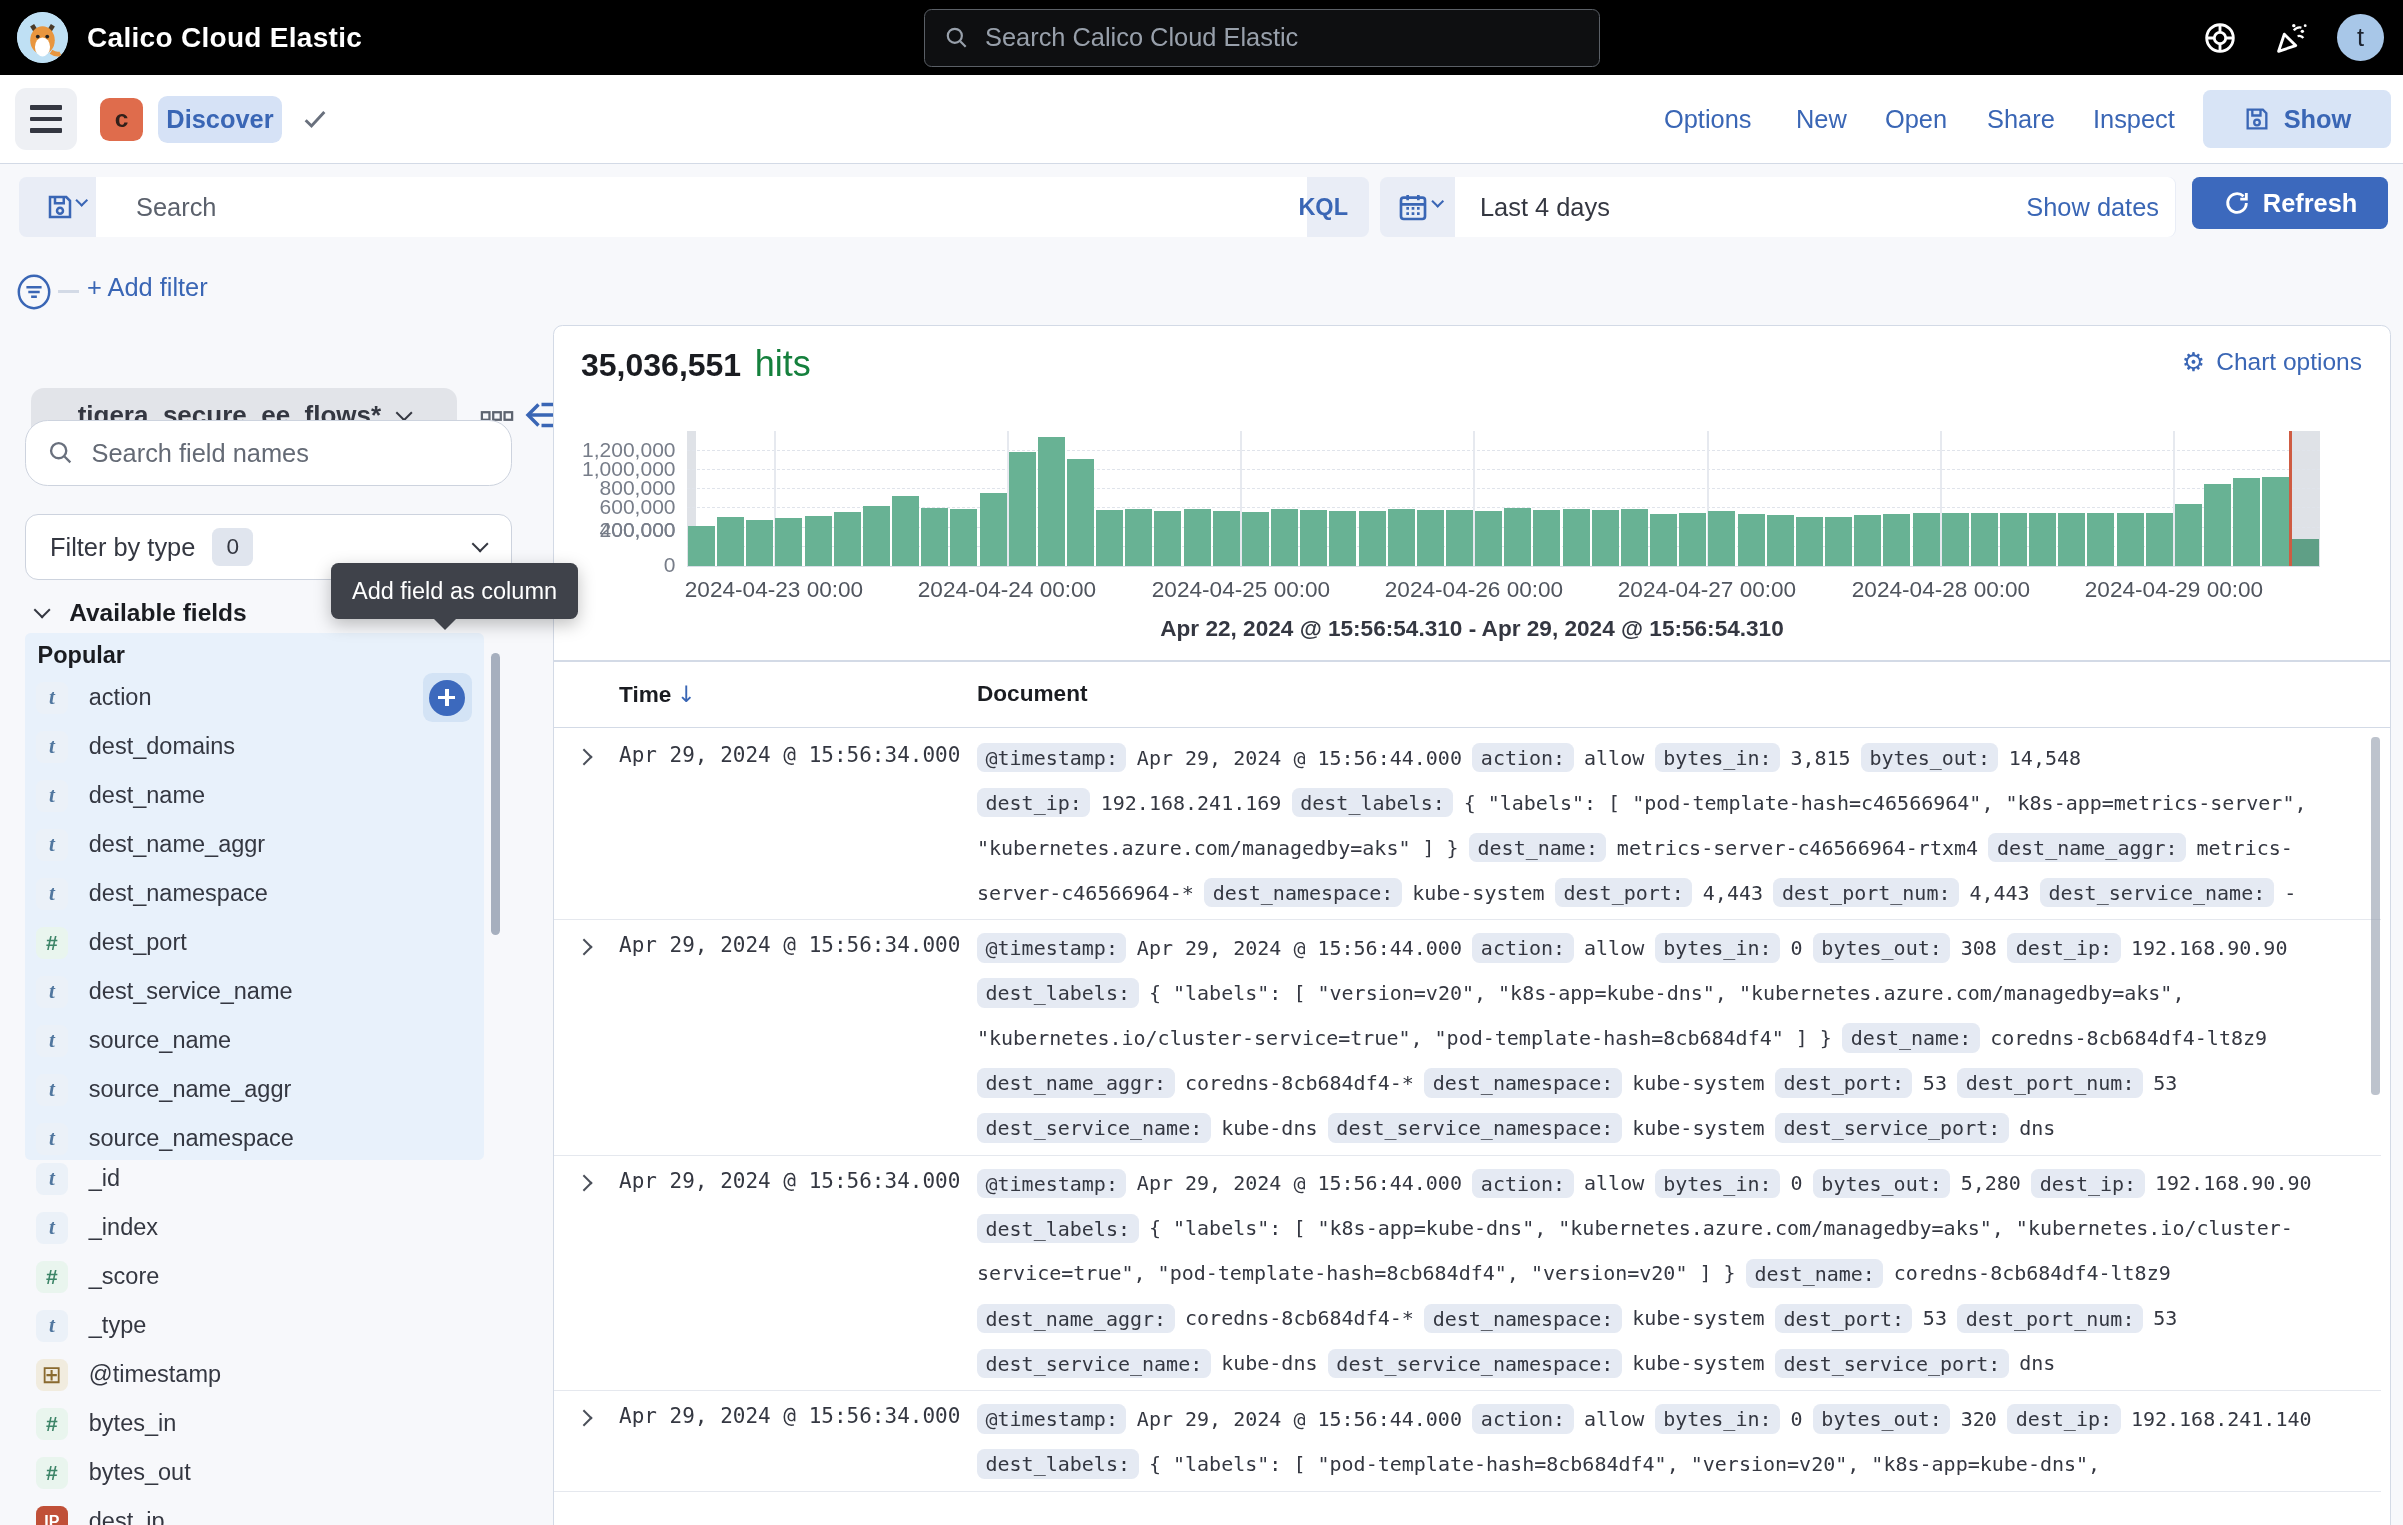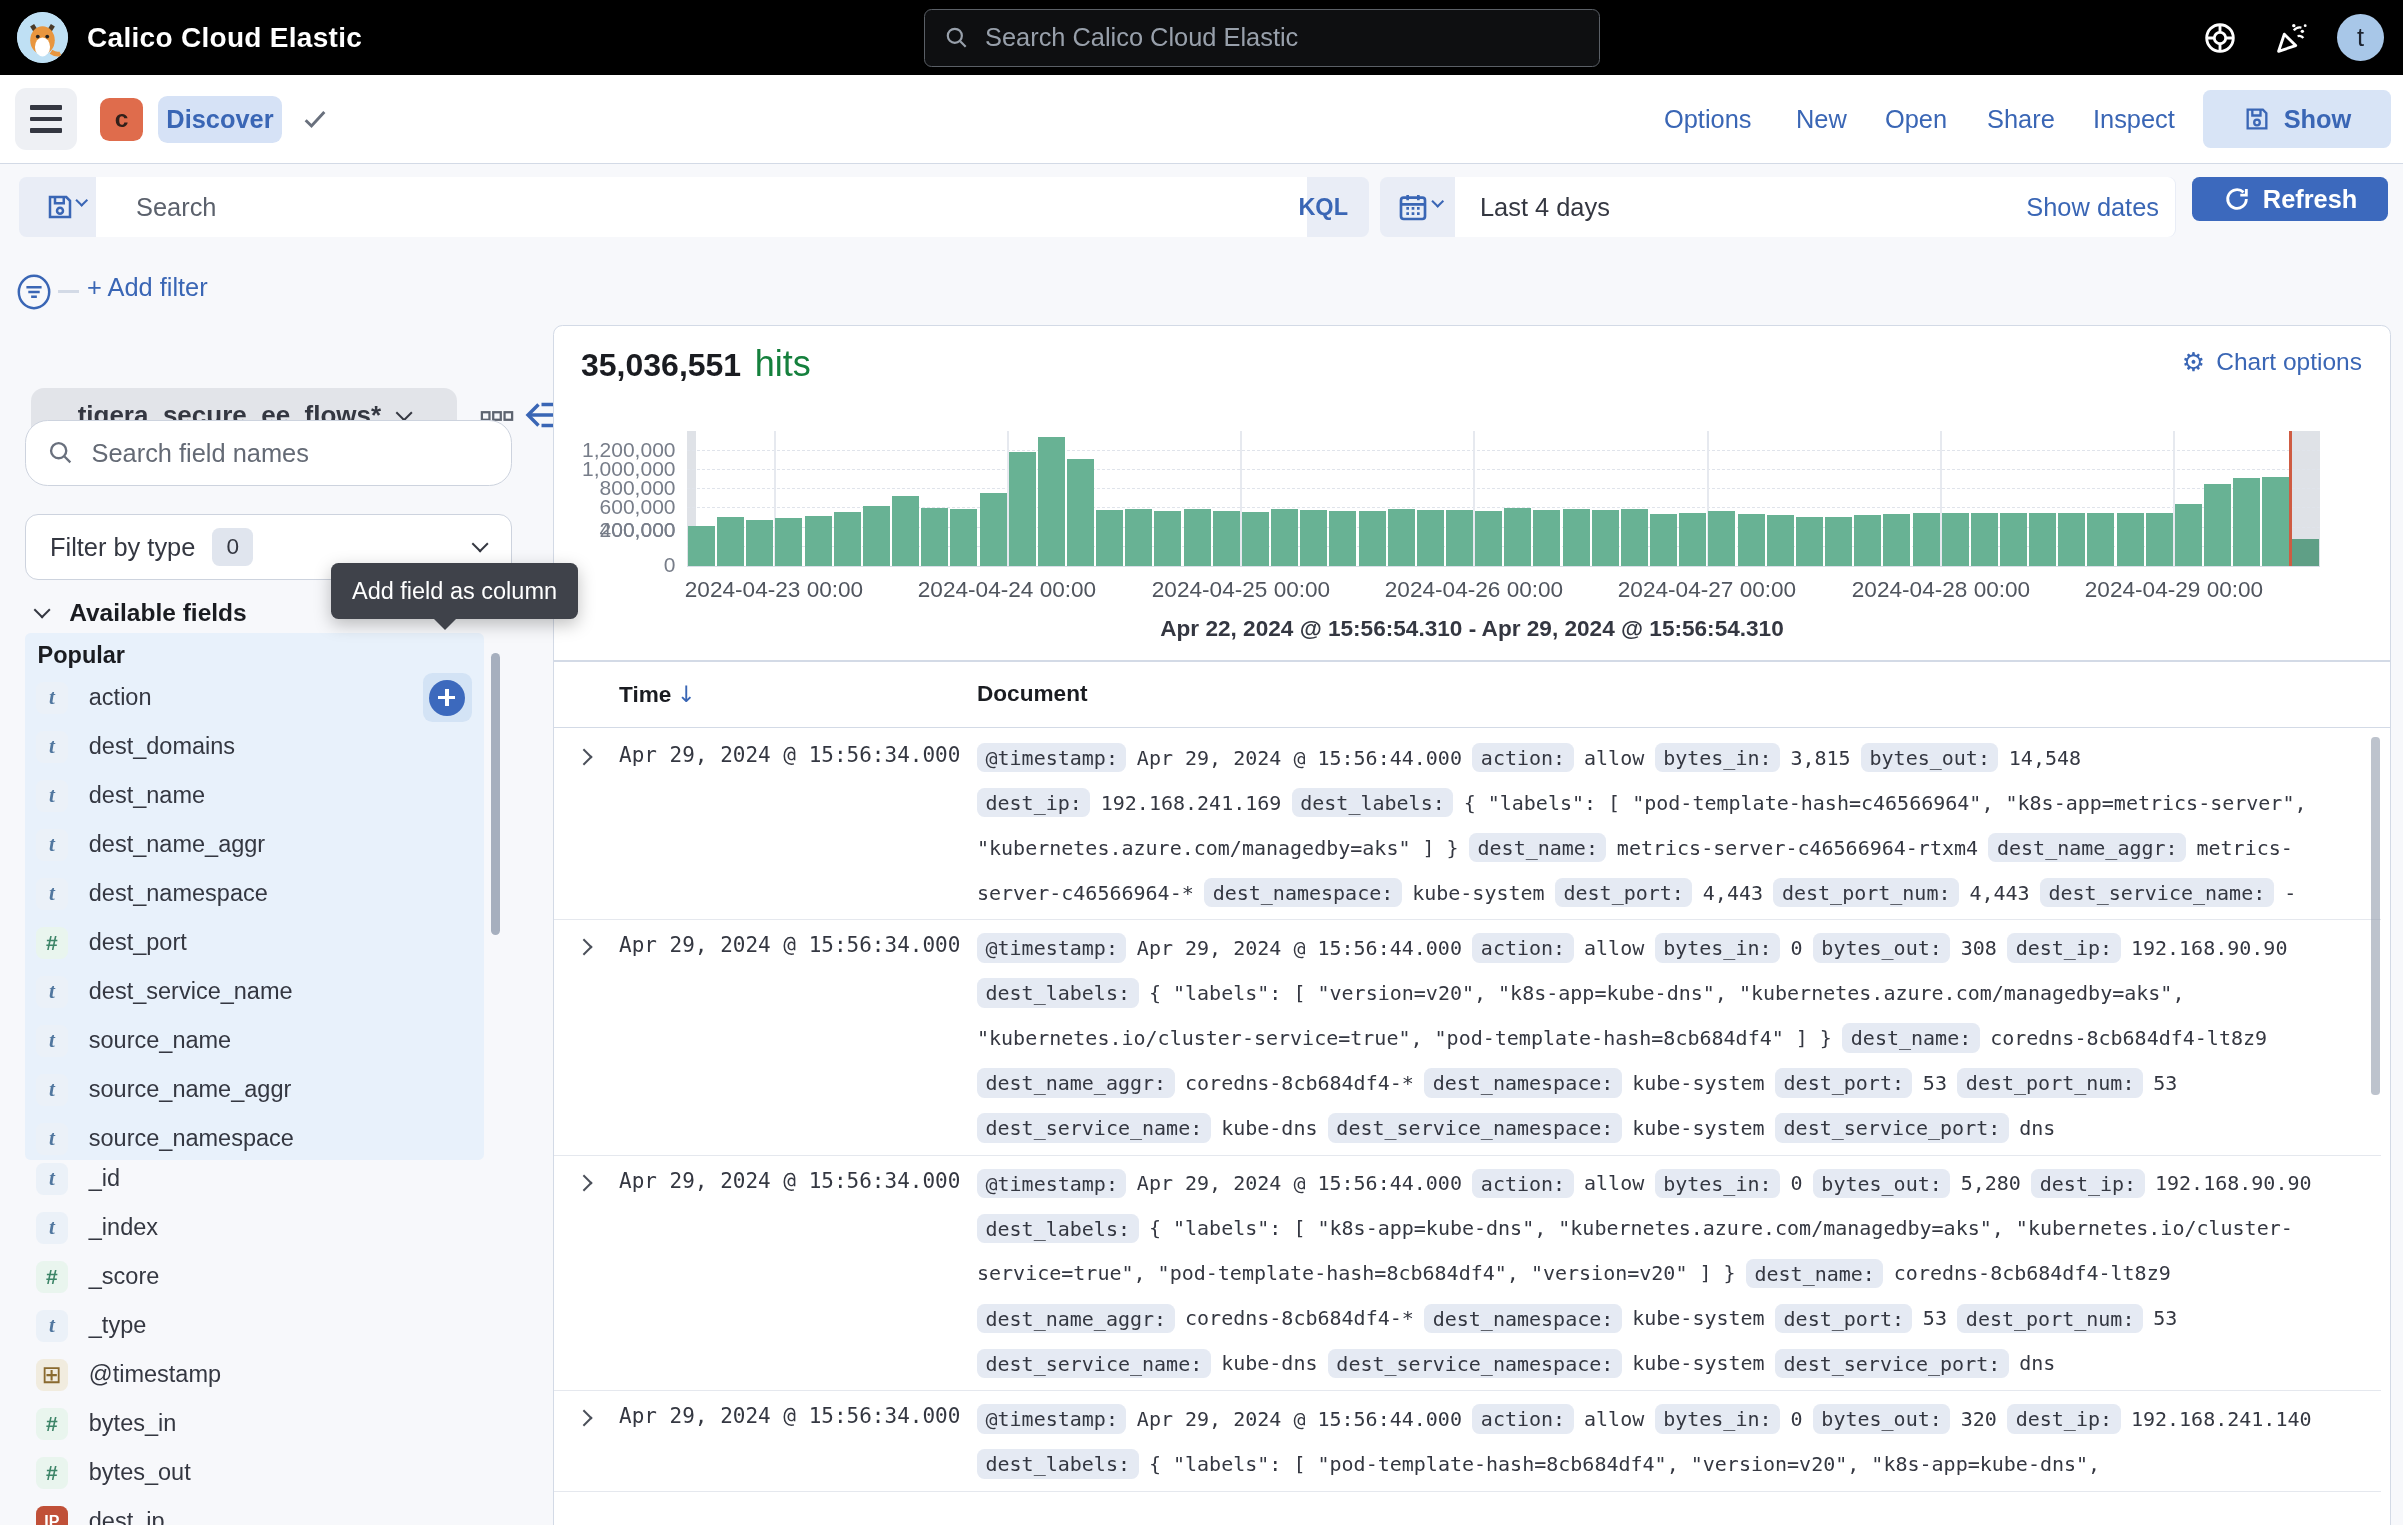--- a/index.html
+++ b/index.html
@@ -33,21 +33,21 @@
   #query-save-cv { position:absolute; left:58px; top:24.5px; }
   #query-input { position:absolute; left:98px; top:0; width:1130px; height:60px; border:none; outline:none; font-size:25.4px; color:#343741; font-family:inherit; background:transparent; padding-left:19px; }
   #query-input::placeholder { color:#5b616c; }
   #kql-label { position:absolute; right:21px; top:0; height:60px; line-height:60px; color:#3a66b5; font-size:23.5px; font-weight:bold; }
   #date-group { position:absolute; left:1380px; top:177px; width:796px; height:60px; background:#e9edf6; border-radius:7.5px; }
   #date-white { position:absolute; left:75px; top:0; width:720px; height:60px; background:#fff; border-radius:0 7.5px 7.5px 0; }
   #cal-ic { position:absolute; left:17px; top:14px; }
   #cal-cv { position:absolute; left:53px; top:25.4px; }
   #time-range { position:absolute; left:100px; top:0; height:60px; line-height:60px; font-size:25.4px; color:#343741; }
   #show-dates { position:absolute; right:17px; top:0; height:60px; line-height:60px; color:#3a66b5; font-size:25.4px; cursor:pointer; }
-  #refresh-button { position:absolute; left:2192px; top:177px; width:196px; height:44px; background:#3c69bd; border:none; border-radius:7.5px; color:#fff; font-size:25.4px; font-weight:600; display:flex; align-items:center; justify-content:center; gap:12.2px; cursor:pointer; font-family:inherit; }
+  #refresh-button { position:absolute; left:2192px; top:177px; width:196px; height:52px; background:#3c69bd; border:none; border-radius:7.5px; color:#fff; font-size:25.4px; font-weight:600; display:flex; align-items:center; justify-content:center; gap:12.2px; cursor:pointer; font-family:inherit; }
 
   
   #filter-ic { position:absolute; left:15px; top:273px; }
   #filter-sep { position:absolute; left:58px; top:290px; width:21px; height:2.8px; background:#d3dae6; }
   #add-filter { position:absolute; left:87px; top:273px; font-size:25.4px; color:#3a66b5; cursor:pointer; }
 
   
   #index-pill { position:absolute; left:31px; top:388px; width:426px; height:55px; background:#e2e4e9; border-radius:13px; display:flex; align-items:center; justify-content:center; gap:17px; cursor:pointer; }
   #index-pill span { font-size:26px; font-weight:bold; color:#343741; }
   .cv { display:inline-block; width:12.2px; height:12.2px; border-right:2.8px solid #343741; border-bottom:2.8px solid #343741; transform:rotate(45deg); margin-top:-5.6px; }

